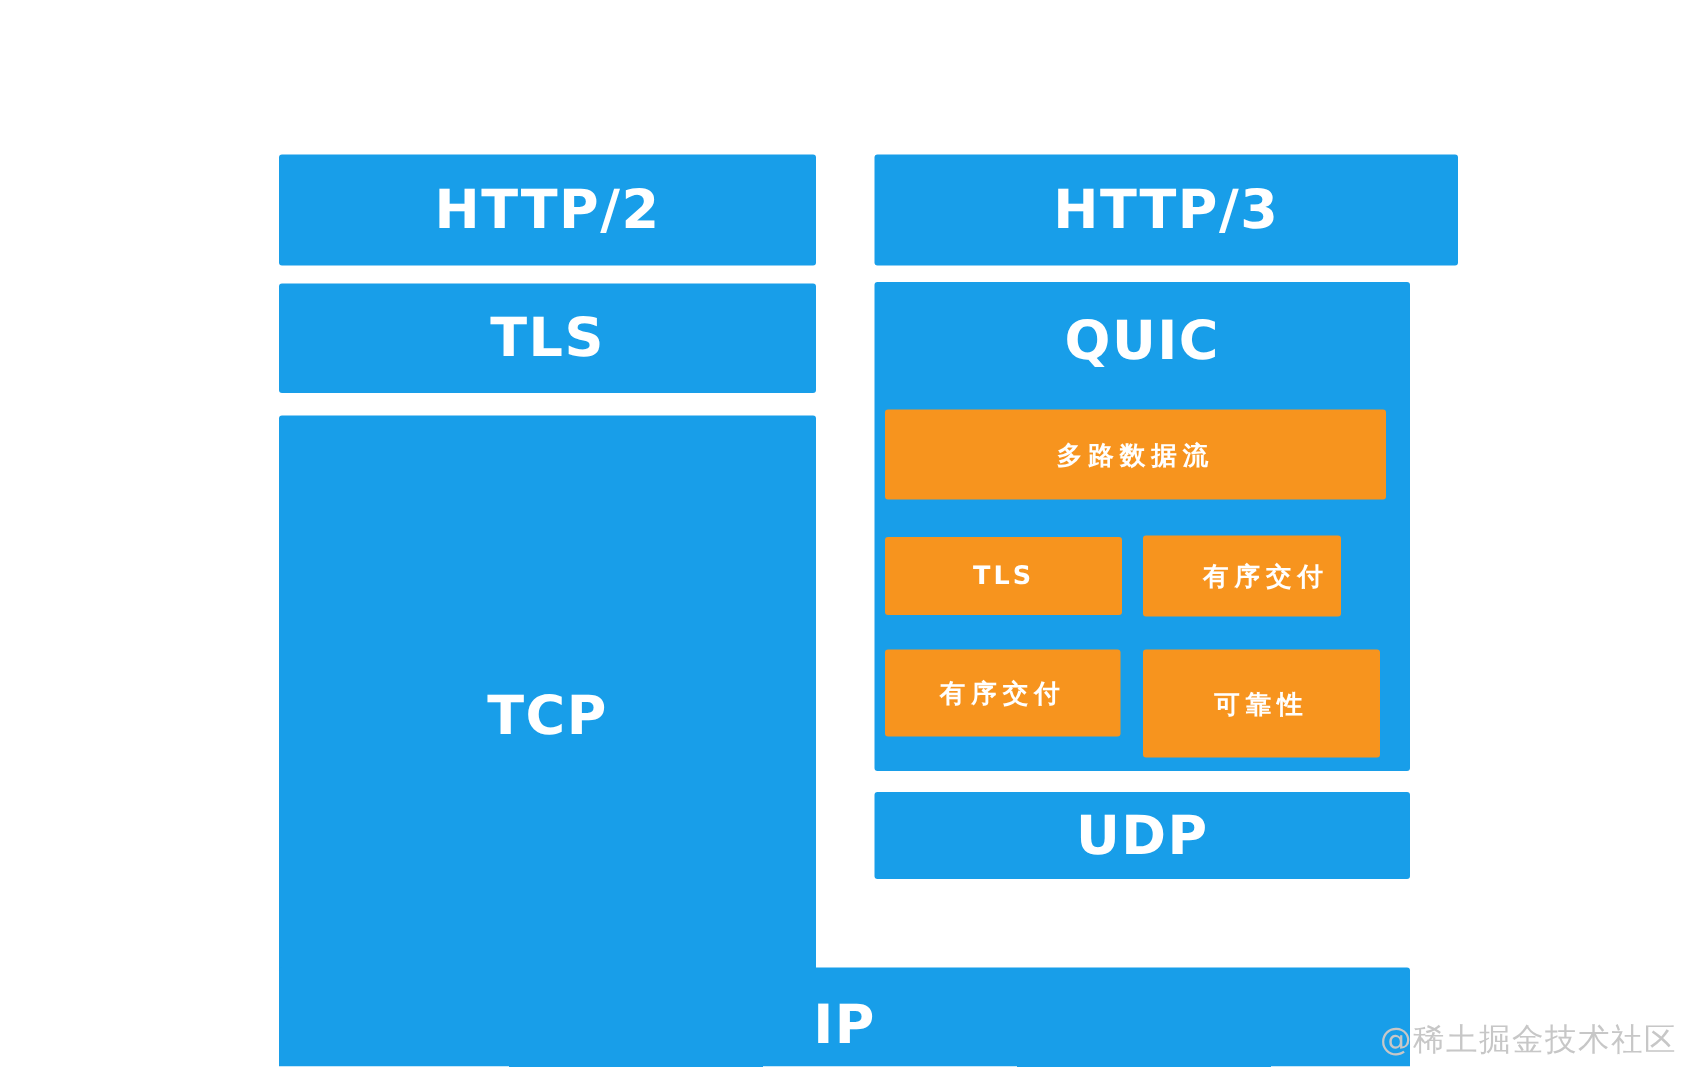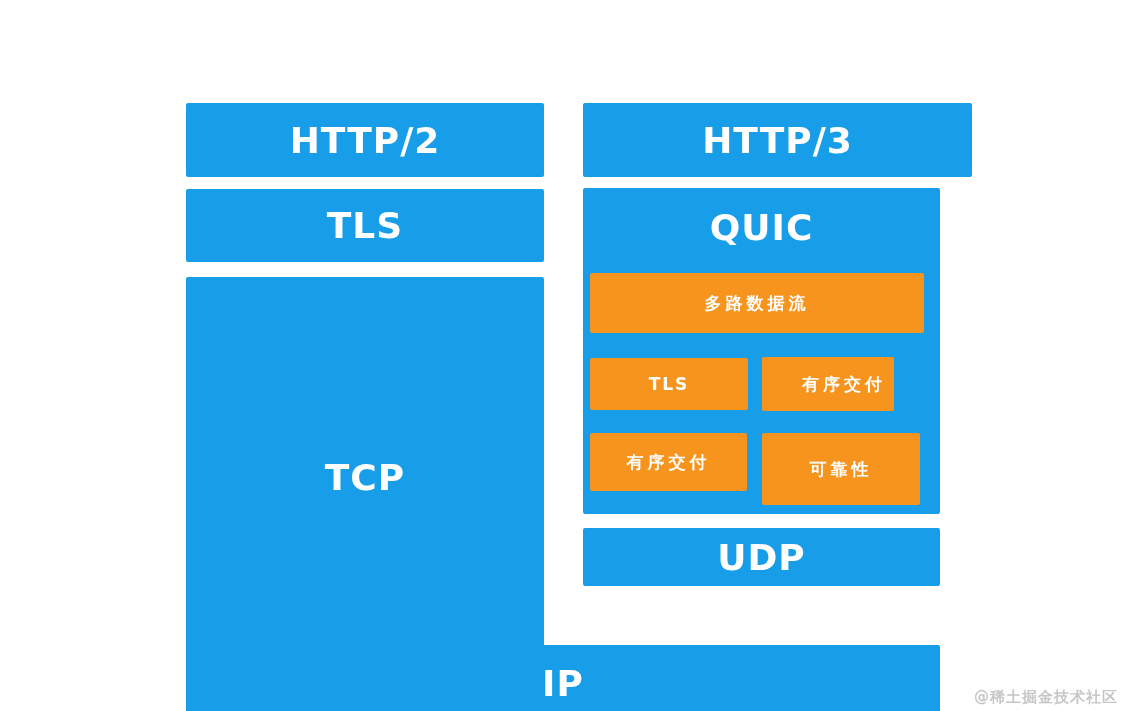--- a/index.html
+++ b/index.html
@@ -63,23 +63,23 @@
   .feat-multiplex   { left: 590px; top: 273px; width: 334px; height: 60px; }
   .feat-tls         { left: 590px; top: 358px; width: 158px; height: 52px; letter-spacing: 2px; }
   .feat-ordered     { left: 762px; top: 357px; width: 132px; height: 54px; padding-left: 32px; }
   .feat-handshake   { left: 590px; top: 433px; width: 157px; height: 58px; }
   .feat-reliability { left: 762px; top: 433px; width: 158px; height: 72px; }
   .watermark {
     position: absolute;
     right: 6px;
     bottom: 4px;
     color: #c7c7c7;
-    font-size: 15px;
+    font-size: 21px;
     letter-spacing: 1px;
-    font-weight: bold;
+    font-weight: normal;
   }
 </style>
 </head>
 <body>
 
 <div class="canvas">
 
   <div class="box blue-label http2">HTTP/2</div>
 
   <div class="box blue-label tls1">TLS</div>

